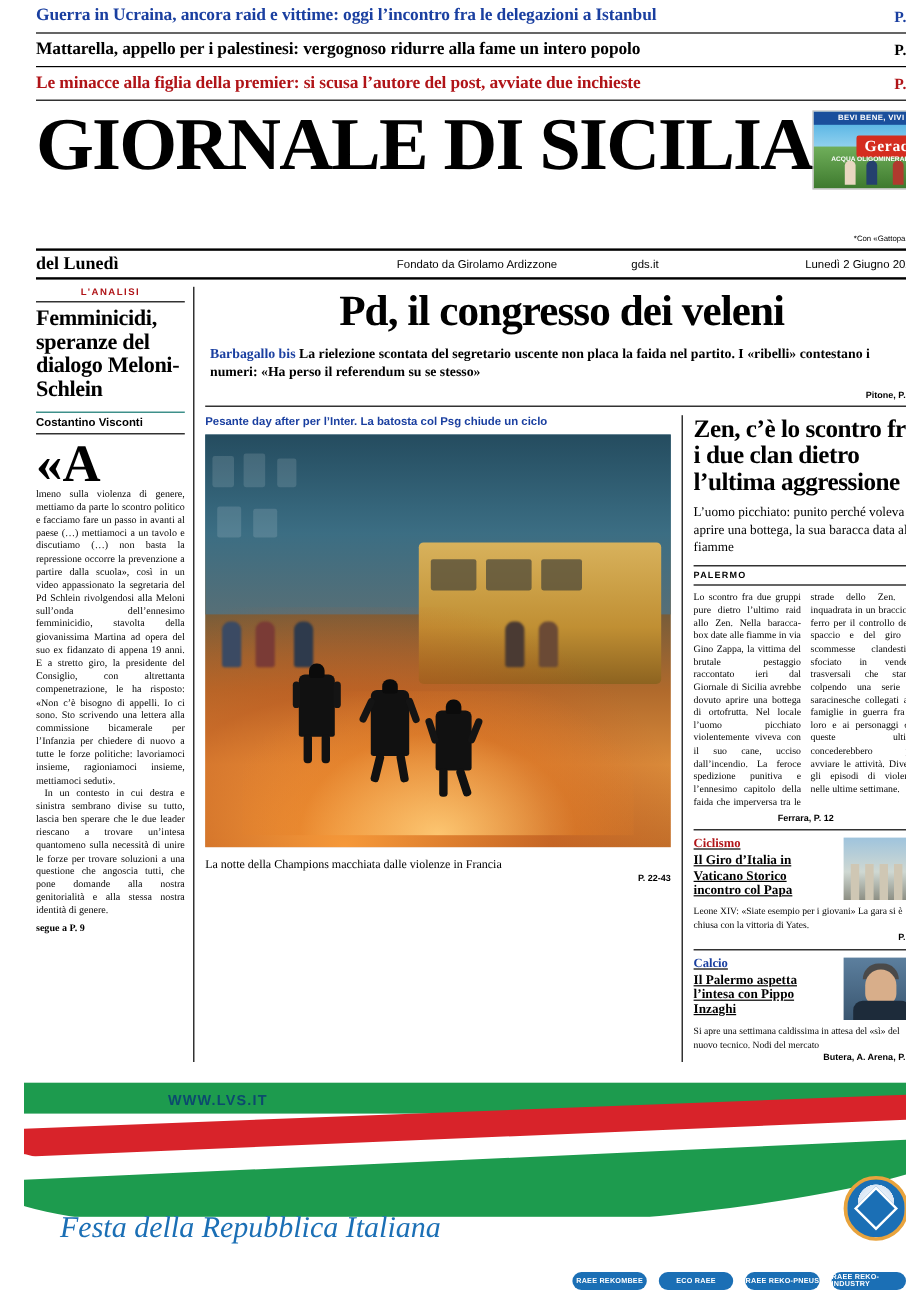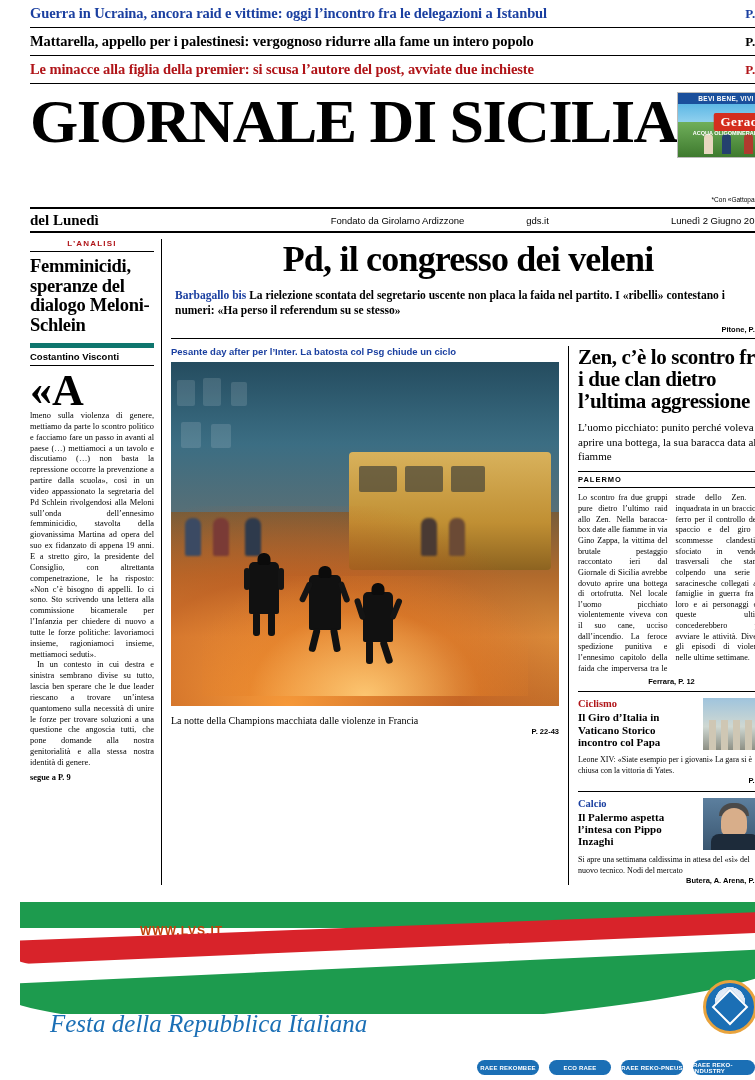--- a/index.html
+++ b/index.html
@@ -115,21 +115,21 @@
   .analisi-tag {
     font-family: "Liberation Sans", sans-serif; font-size: 8px; font-weight: bold;
     letter-spacing: 1.2px; color: #b01418; text-align: center;
     border-bottom: 1px solid #000; padding-bottom: 3px; margin-bottom: 5px;
   }
   .left-head {
     font-size: 18.5px; font-weight: bold; line-height: 1.06;
     letter-spacing: -0.3px; margin-bottom: 7px;
   }
   .author-bar {
-    border-top: 5px solid #0f766e; border-bottom: 1px solid #000;
+    border-top: 1px solid #0f766e; border-bottom: 1px solid #000;
     font-family: "Liberation Sans", sans-serif; font-weight: bold;
     font-size: 9.5px; padding: 3px 0; margin-bottom: 6px;
   }
   .dropcap-line { font-size: 44px; font-weight: bold; line-height: 0.85; margin-bottom: 2px; }
   .left-body {
     font-size: 8.4px; line-height: 1.29; text-align: justify;
     hyphens: auto;
   }
   .left-body p { text-indent: 7px; margin: 0; }
   .left-body p.first { text-indent: 0; }
@@ -229,21 +229,21 @@
     column-count: 2; column-gap: 8px; font-size: 8.2px; line-height: 1.3;
     text-align: justify; hyphens: auto;
   }
   .zen-byline {
     text-align: center; font-family: "Liberation Sans", sans-serif;
     font-size: 7.5px; font-weight: bold; margin-top: 3px;
     border-bottom: 1px solid #000; padding-bottom: 5px;
   }
 
   .brief { padding-top: 6px; display: flex; gap: 7px; }
-  .brief-main { flex: 1; }
+  .brief-main { flex: 1; text-decoration: underline; }
   .brief-kicker {
     color: #b01418; font-weight: bold; font-size: 10.5px;
     font-family: "Liberation Serif", serif; margin-bottom: 2px;
   }
   .brief-kicker.blue { color: #1a3fa0; }
   .brief-title { font-size: 11px; font-weight: bold; line-height: 1.1; }
   .brief-body { font-size: 8px; line-height: 1.3; margin-top: 5px; }
   .brief-pag { text-align: right; font-family: "Liberation Sans", sans-serif; font-size: 7.5px; font-weight: bold; }
   .brief-thumb {
     width: 62px; flex: 0 0 62px; height: 52px; align-self: flex-start;
@@ -257,21 +257,21 @@
   .thumb-coach .body { position:absolute; left:8px; bottom:0; width:48px; height:16px; background:#1d2b3a; border-radius:8px 8px 0 0; }
   .hr-thin { border-top: 1px solid #000; margin: 6px 0 0 0; }
 
   
   .ad {
     position: absolute; left: 0; bottom: 0; width: 755px; height: 178px;
     background: #fff; overflow: hidden;
   }
   .ad-green-top { position:absolute; top:0; left:0; width:100%; height:26px; background:#1d9b4e; }
   .ad-url {
-    position:absolute; top:22px; left:120px; color:#c2410c; font-weight:bold;
+    position:absolute; top:8px; left:120px; color:#0c4a6e; font-weight:bold;
     font-family:"Liberation Sans", sans-serif; font-size:12px; letter-spacing:1px;
   }
   .ad-wave-red {
     position:absolute; top:24px; left:-30px; width:820px; height:56px;
     background:#d8232a; border-radius: 50% / 0 0 100% 100%;
     transform: rotate(-2.2deg);
   }
   .ad-wave-white {
     position:absolute; top:46px; left:-30px; width:820px; height:50px;
     background:#fff; border-radius: 50% / 0 0 100% 100%;

